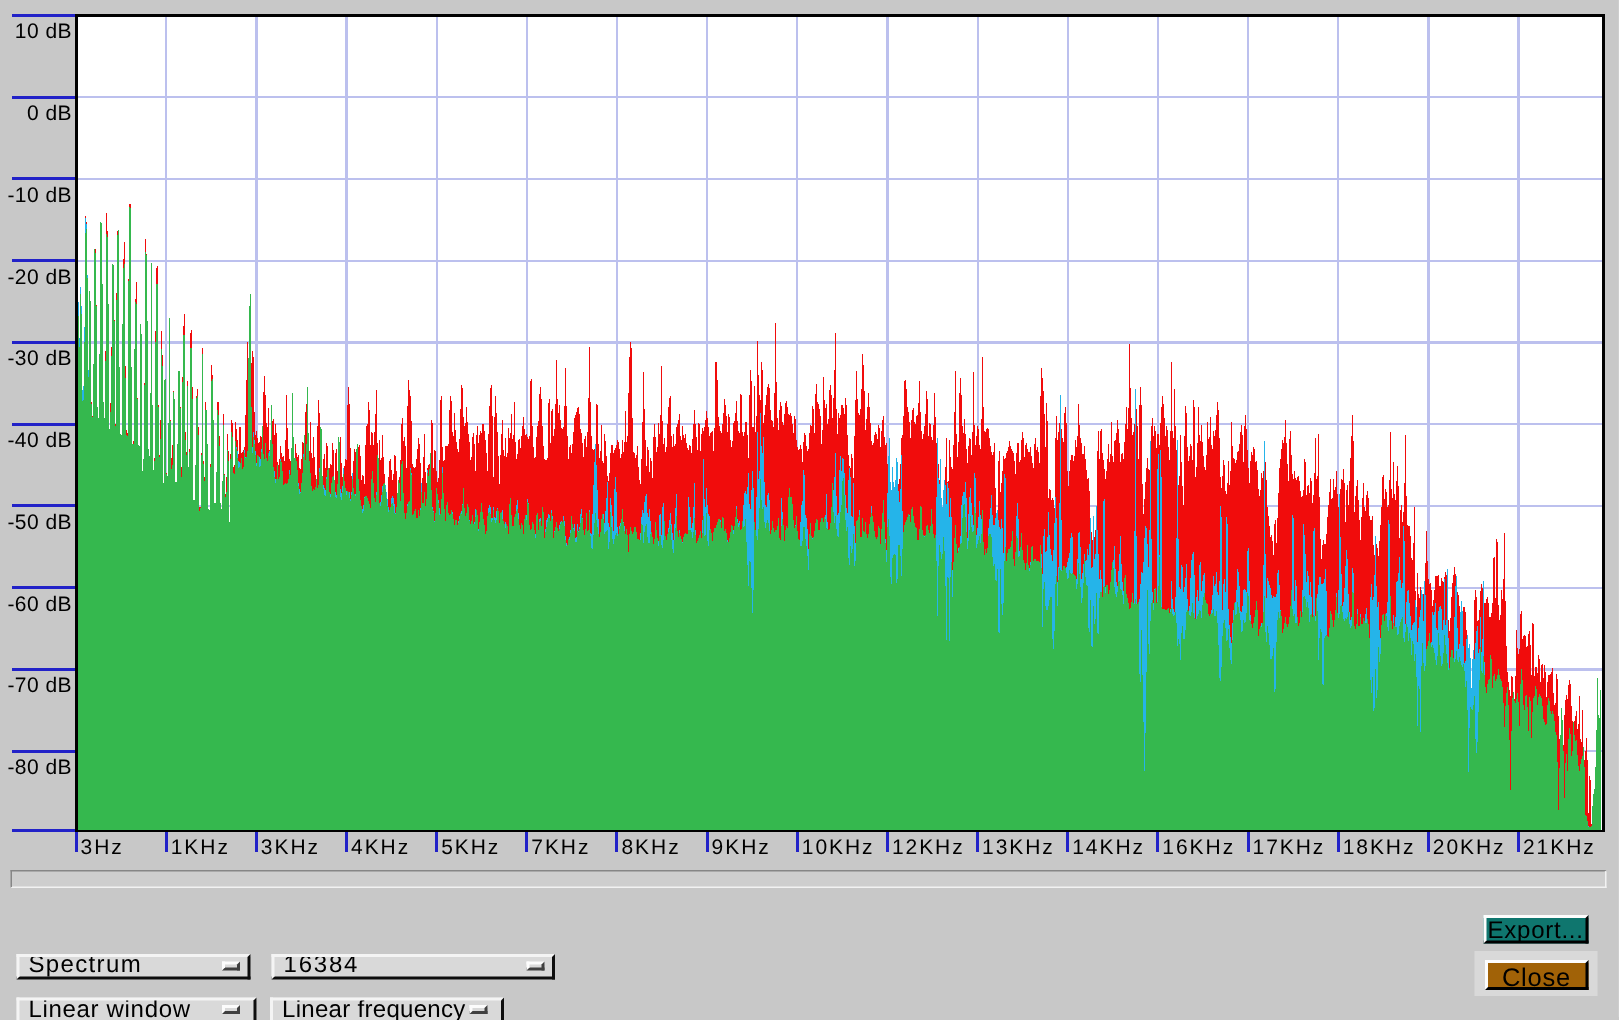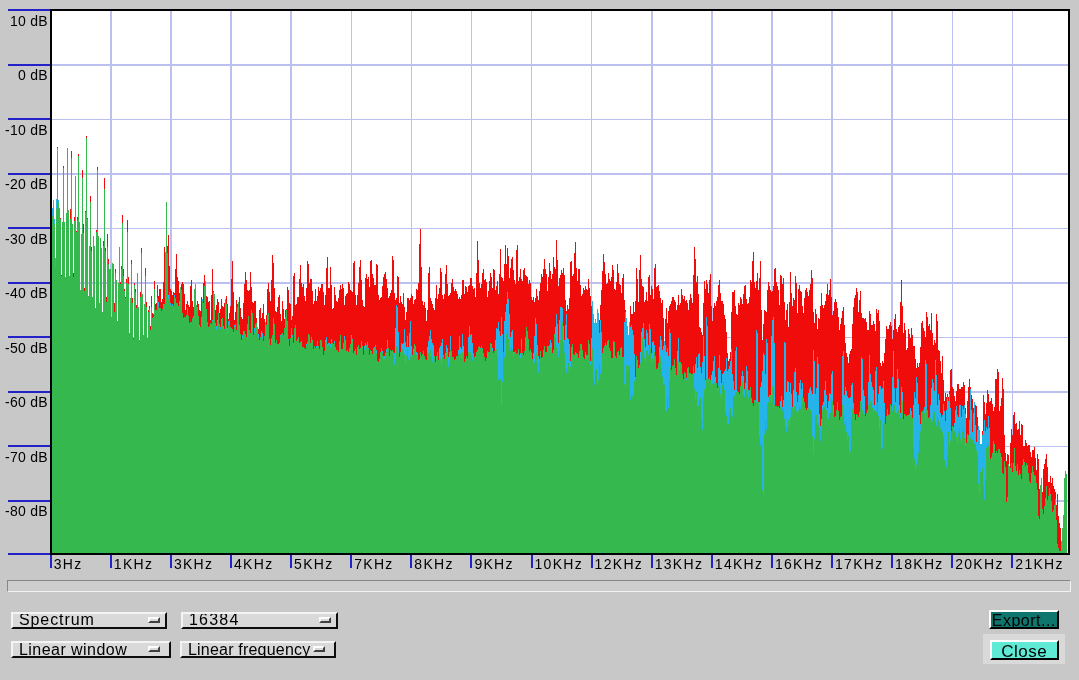--- a/index.html
+++ b/index.html
@@ -4,21 +4,21 @@
 font-family:"Liberation Sans",sans-serif;}
 #root{position:relative;width:1079px;height:680px;}
 svg text{font-family:"Liberation Sans",sans-serif;font-size:14px;fill:#000;letter-spacing:0.3px;}
 svg text.xl{letter-spacing:1.3px;}
 .sunken{position:absolute;left:7px;top:580px;width:1062px;height:10px;background:#cecece;
 border-top:1.5px solid #868686;border-left:1.5px solid #868686;
 border-bottom:1.5px solid #f2f2f2;border-right:1.5px solid #f2f2f2;}
 .dd{position:absolute;height:13px;background:#d9d9d9;
 border-top:2px solid #f4f4f4;border-left:2px solid #f4f4f4;
 border-bottom:2px solid #0d0d0d;border-right:2px solid #0d0d0d;
-font-size:16px;letter-spacing:0.9px;color:#000;overflow:hidden;}
+font-size:16px;letter-spacing:0.9px;color:#000;overflow:hidden;margin-top:24px;}
 .dd span{position:absolute;left:6px;top:-2.5px;white-space:nowrap;}
 .ind{position:absolute;right:5.5px;top:3px;width:8px;height:2px;background:#d9d9d9;
 border-top:2px solid #fcfcfc;border-left:2px solid #fcfcfc;
 border-bottom:2px solid #404040;border-right:2px solid #404040;}
 .btn{position:absolute;background:#0f766e;color:#000;
 border-top:2px solid #fdfdfd;border-left:2px solid #fdfdfd;
 border-bottom:2.5px solid #000;border-right:2.5px solid #000;
 font-size:16px;letter-spacing:0.5px;text-align:center;}
 </style></head><body>
 <div id="root">
@@ -111,28 +111,28 @@
 <rect x="951.2" y="554.5" width="2" height="13.5" fill="#2222c8"></rect>
 <text x="955.2" y="569" class="xl">20KHz</text>
 <rect x="1011.3" y="554.5" width="2" height="13.5" fill="#2222c8"></rect>
 <text x="1015.3" y="569" class="xl">21KHz</text>
 </svg>
 <div class="sunken"></div>
 <div class="dd" style="left:11px;top:611.5px;width:152px;">
       <span>Spectrum</span>
       <div class="ind"></div>
     </div>
-<div class="dd" style="left:181px;top:611.5px;width:153px;">
+<div class="dd" style="left:181px;top:611.5px;width:153px;padding-left:32px;">
       <span style="letter-spacing:1.2px;">16384</span>
       <div class="ind"></div>
     </div>
 <div class="dd" style="left:11px;top:641px;width:156px;">
       <span style="letter-spacing:0.45px;">Linear window</span>
       <div class="ind" style="right:9.5px;"></div>
     </div>
 <div class="dd" style="left:180px;top:641px;width:152px;text-decoration:underline;">
       <span style="letter-spacing:0.2px;">Linear frequency</span>
       <div class="ind" style="right:9.5px;"></div>
     </div>
 <div class="btn" style="left:989px;top:610px;width:65.5px;height:14.5px;">Export...</div>
 <div style="position:absolute;left:983px;top:634px;width:82px;height:30px;background:#d9d9d9;"></div>
-<div class="btn" style="left:989.5px;top:640px;width:65.5px;height:15.5px;background:#5eead4;font-size:17px;">Close</div>
+<div class="btn" style="left:989.5px;top:640px;width:65.5px;height:15.5px;background:#a16207;font-size:17px;">Close</div>
 </div>
 
 </body></html>

